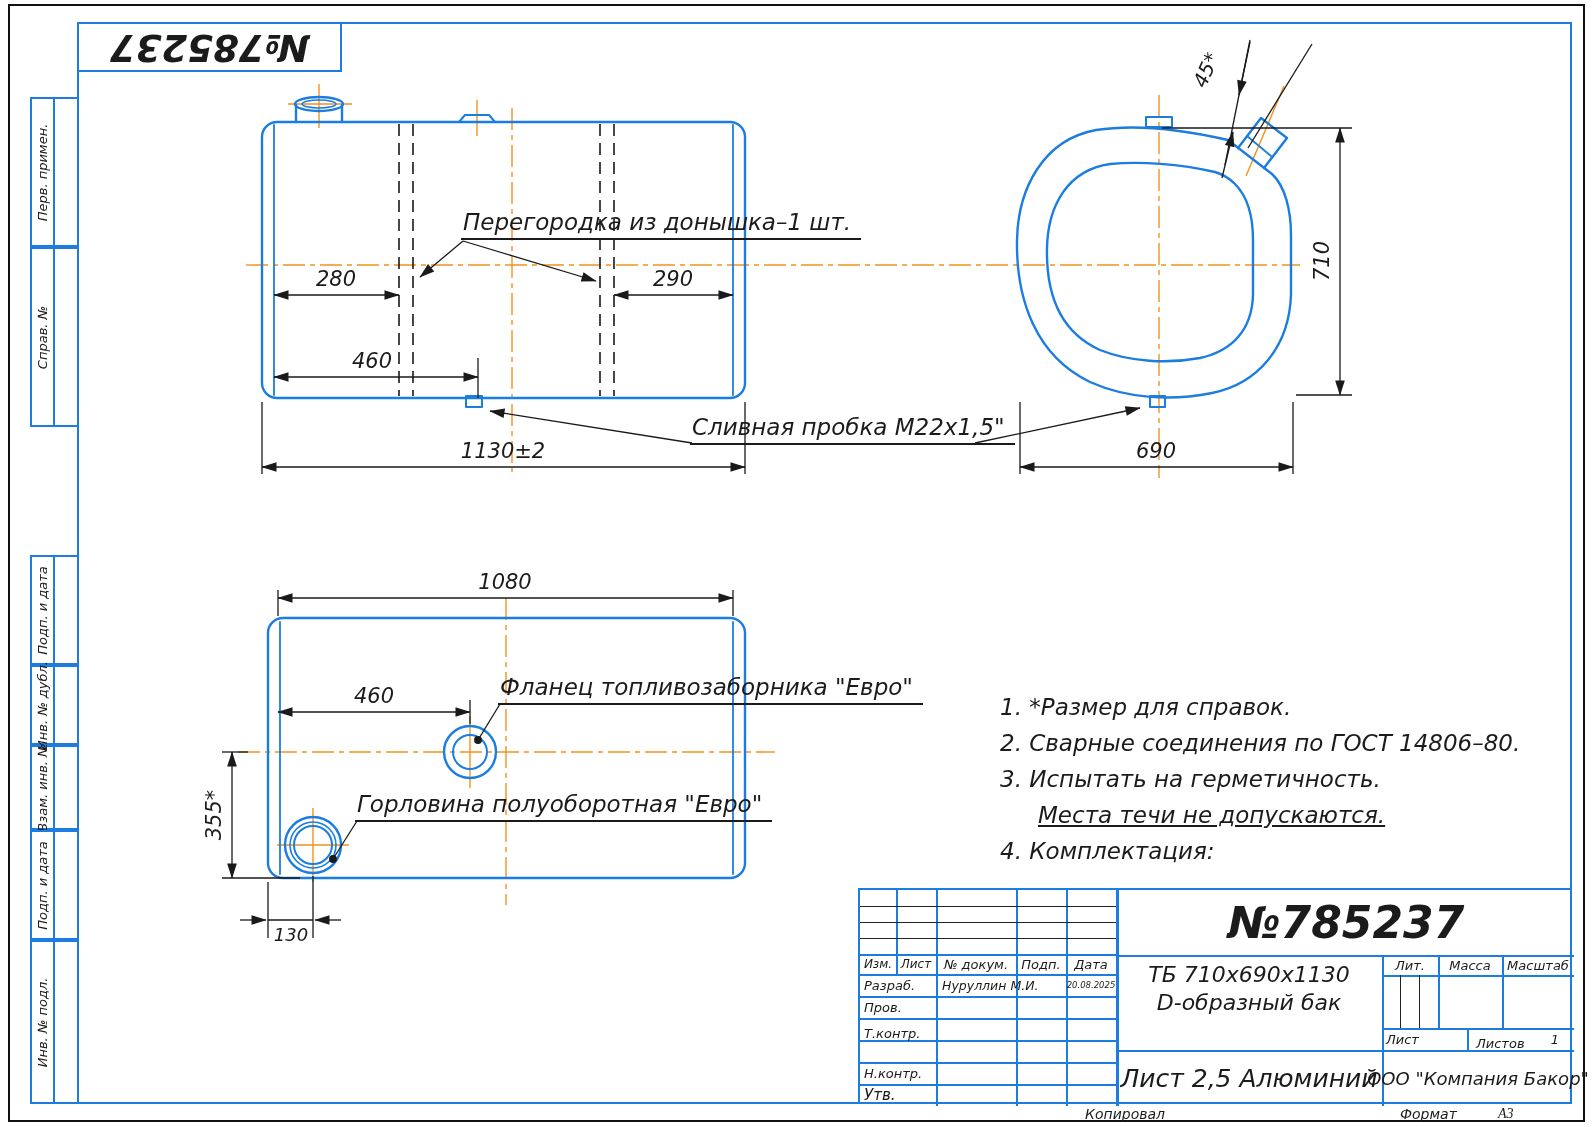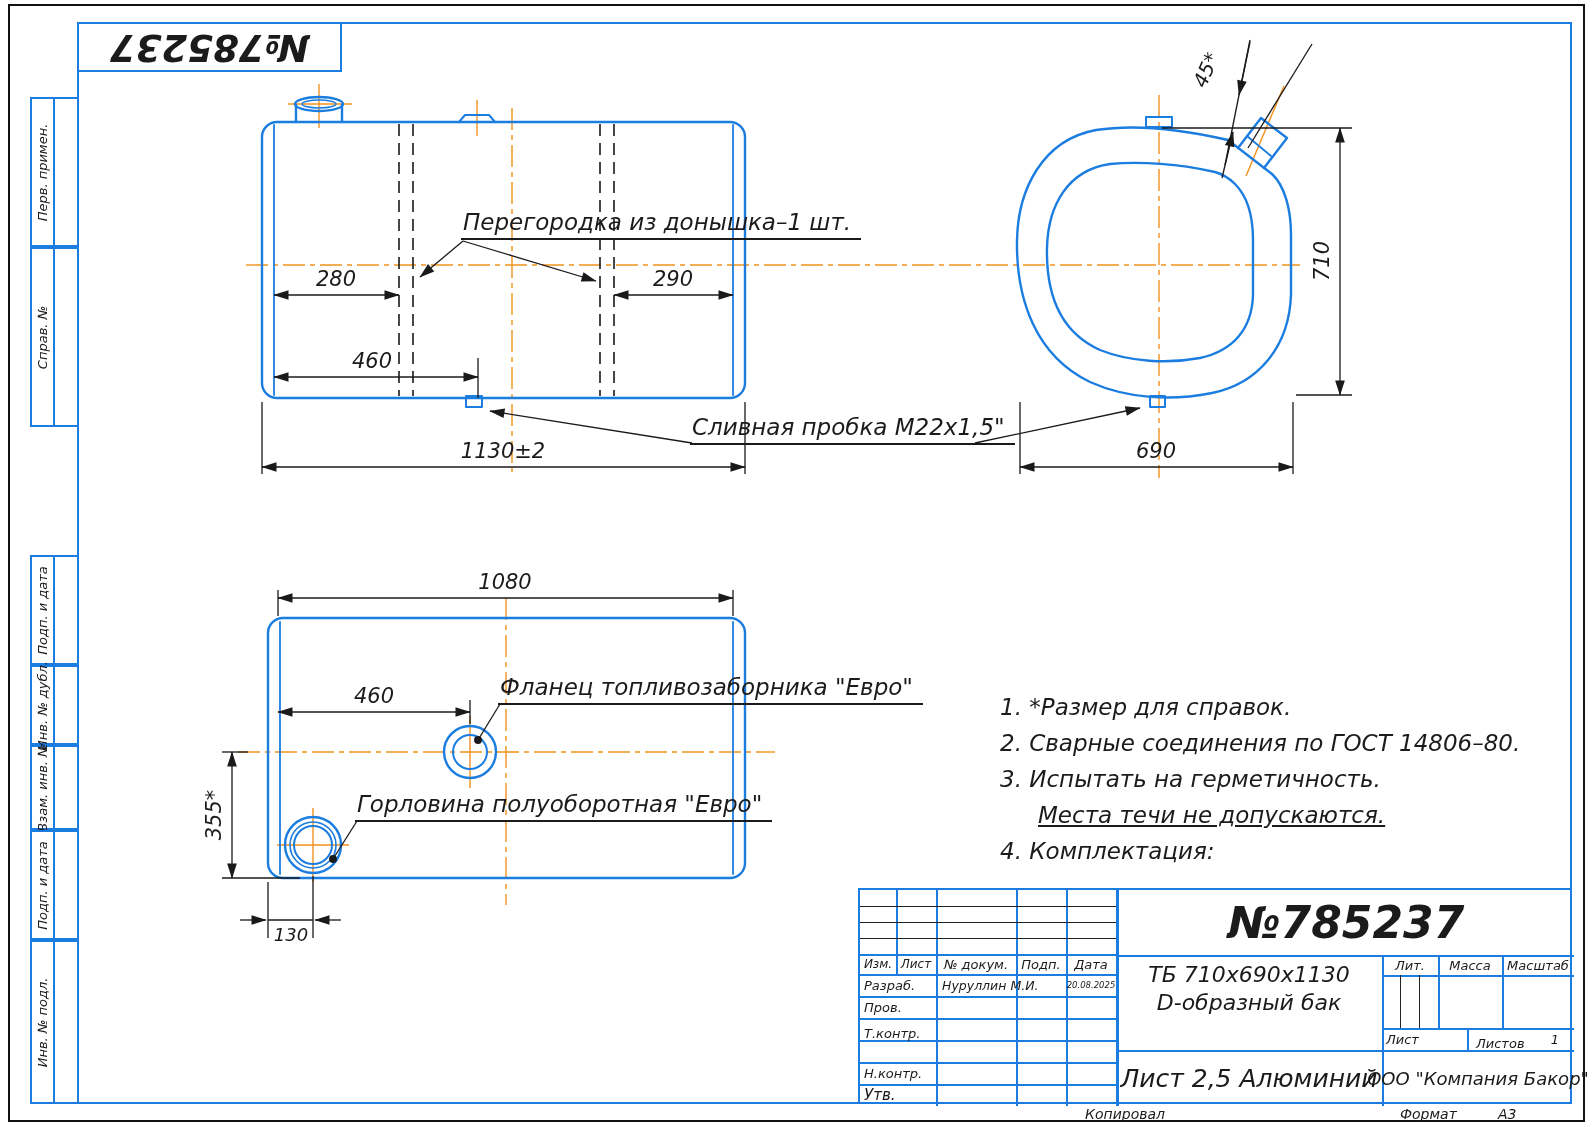--- a/index.html
+++ b/index.html
@@ -285,13 +285,13 @@
   <div class="tbl left" style="left:522px; top:138px; width:85px; height:22px; font-size:13px;">Лист</div>
   <div class="tbl left" style="left:612px; top:138px; width:60px; height:30px; font-size:13px;">Листов</div>
   <div class="tbl" style="left:680px; top:138px; width:30px; height:22px; font-size:13px;">1</div>
 
   <div class="tbl" style="left:258px; top:160px; width:262px; height:56px; font-size:25px;">Лист 2,5 Алюминий</div>
   <div class="tbl" style="left:524px; top:160px; width:188px; height:56px; font-size:18px;">ООО "Компания Бакор"</div>
 </div>
 
 <div class="foot" style="left:1040px; top:1106px; width:170px; text-align:center;">Копировал</div>
 <div class="foot" style="left:1400px; top:1106px;">Формат</div>
-<div class="foot" style="left:1498px; top:1106px;">А3</div>
+<div class="foot" style="left:1498px; top:1106px;font-family:Liberation Serif, serif;">А3</div>
 
 </body></html>

